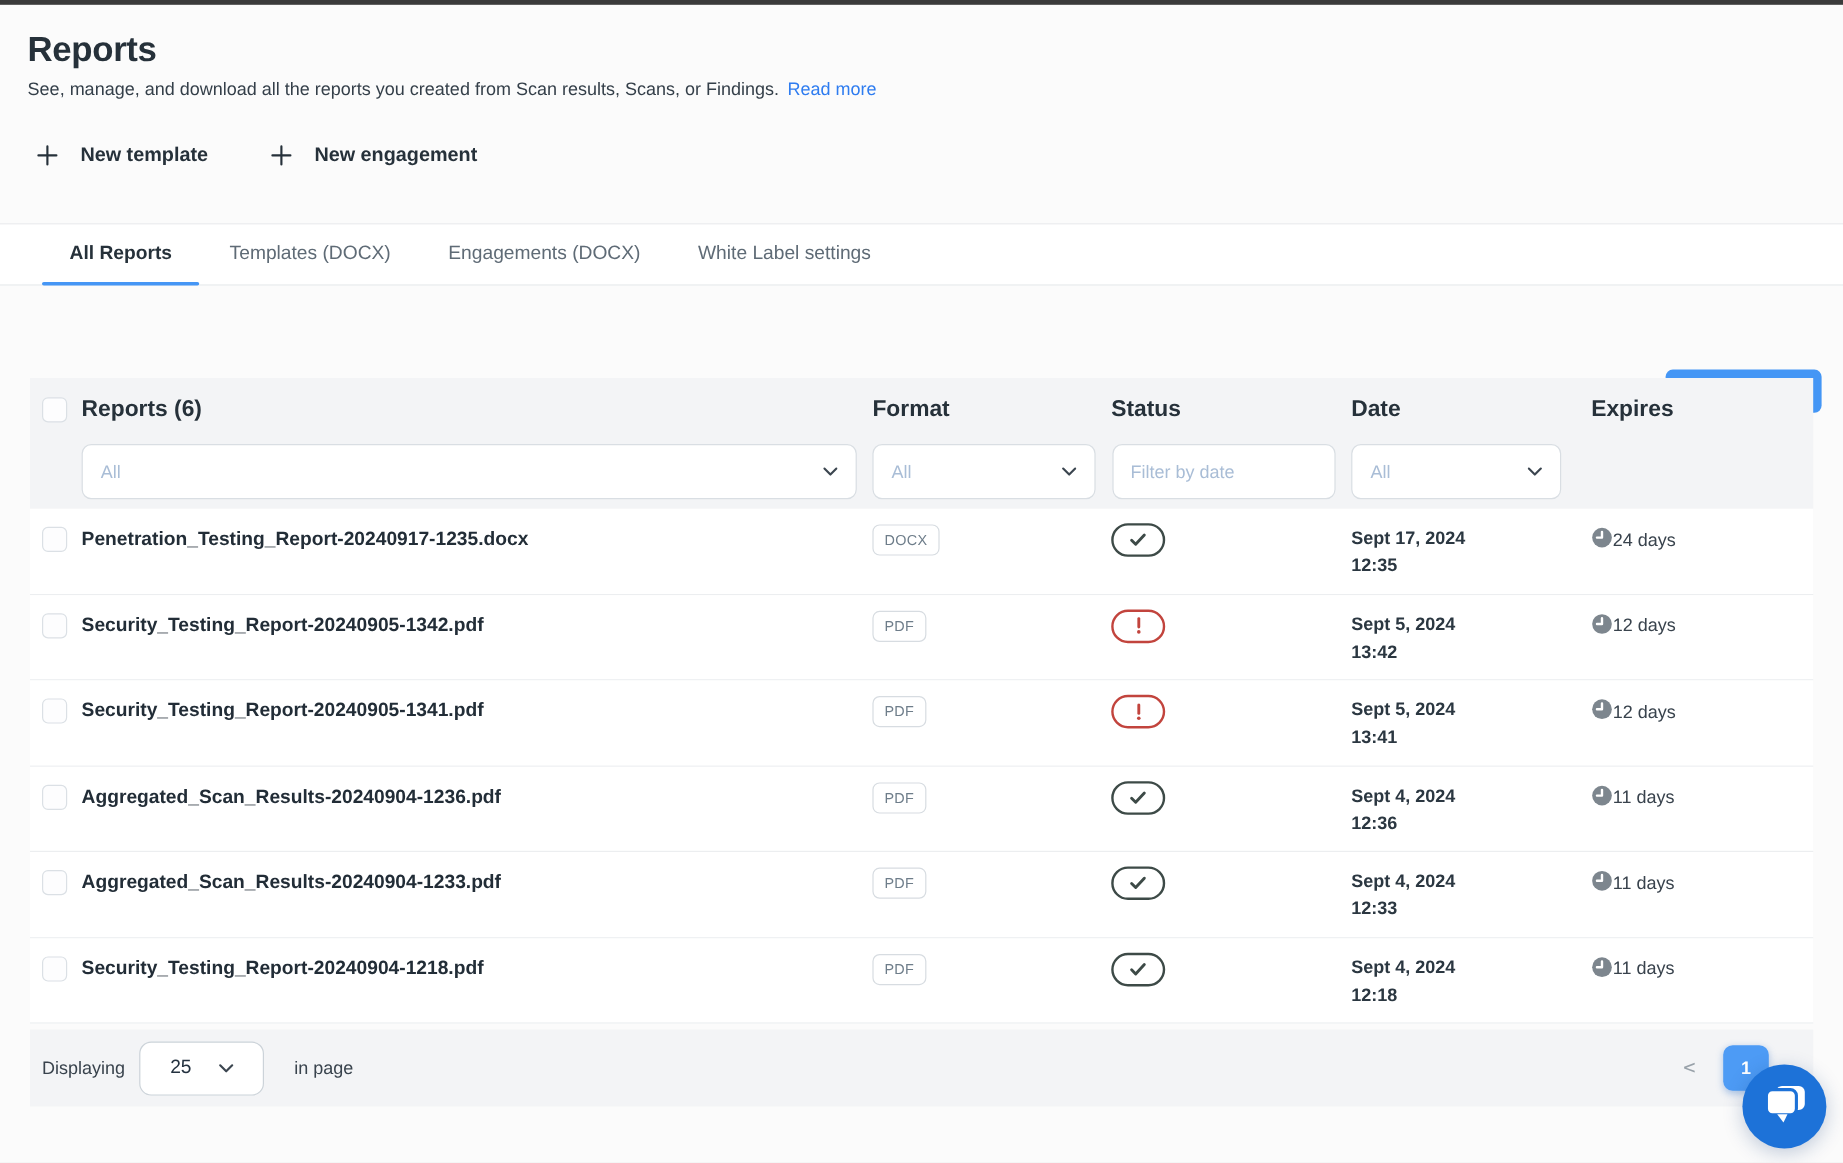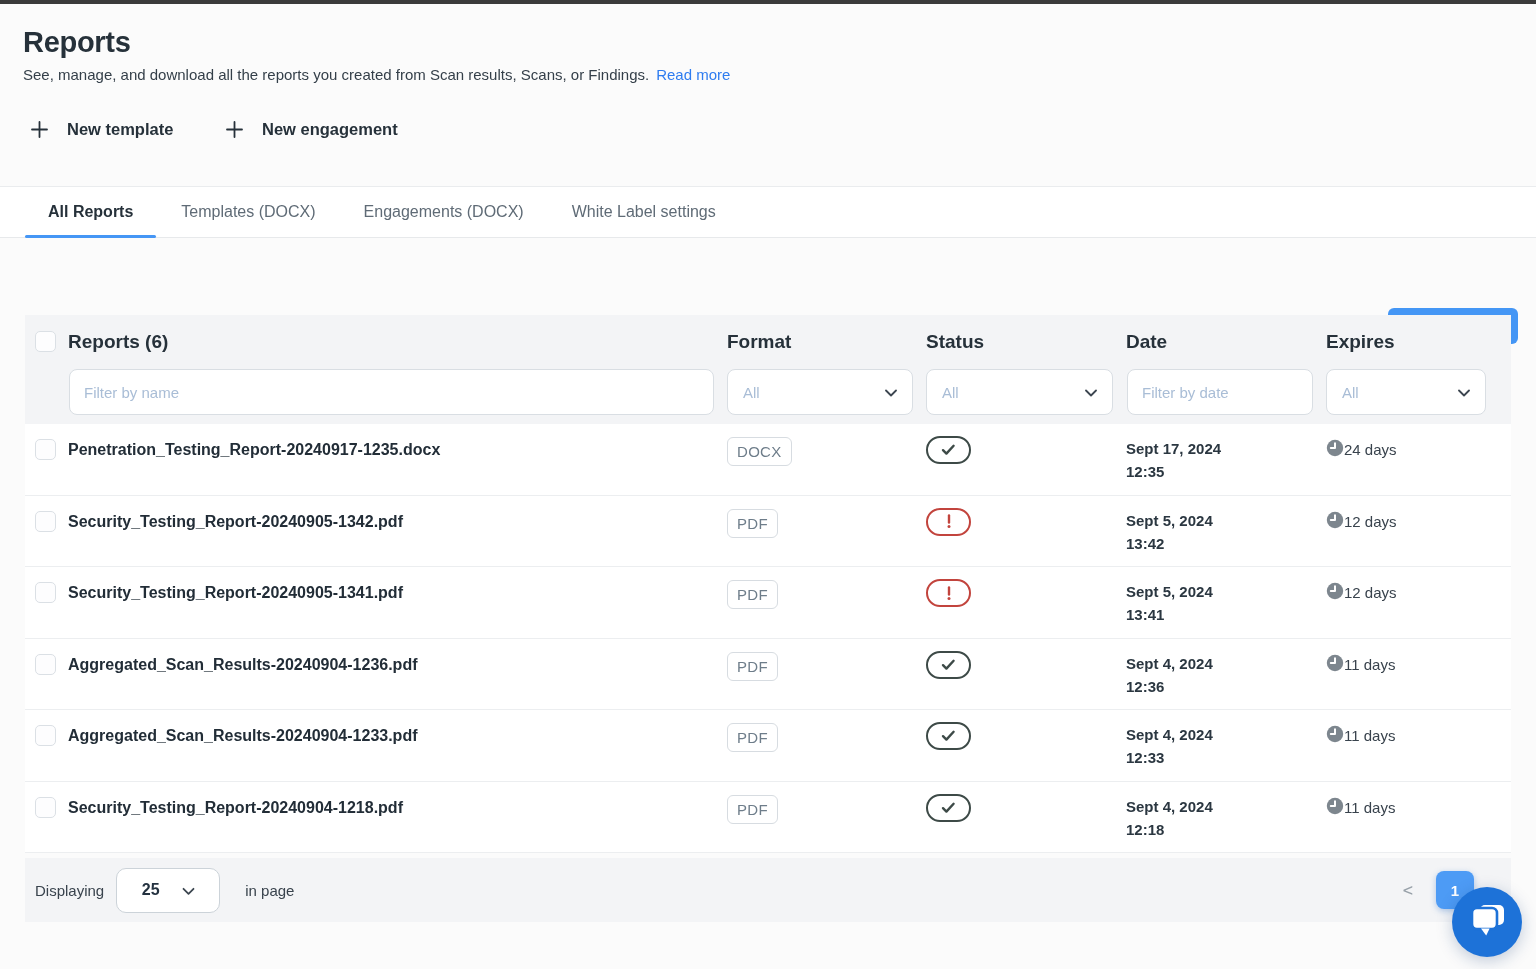--- a/index.html
+++ b/index.html
@@ -16,21 +16,21 @@
   .read-more{ color:#2e7cf0; margin-left:7px; cursor:pointer; text-decoration:none; }
 
   .action-btn{ position:absolute; top:120px; display:flex; align-items:center; gap:18px;
     font-size:16.5px; font-weight:600; color:#26313a; cursor:pointer; background:none; border:none;
     font-family:"Liberation Sans", sans-serif; }
   .action-btn.tpl{ left:30px; } .action-btn.eng{ left:225px; }
   .plus-icon{ display:inline-flex; }
 
   
   .tab-bar{ position:absolute; top:186px; left:0; width:100%; height:52px; background:#fff;
-    border-top:1px solid #eaecee; border-bottom:1px solid #e7e9eb; display:flex; padding-left:25px; column-gap:2px; }
+    border-top:1px solid #eaecee; border-bottom:1px solid #e7e9eb; display:flex; padding-left:35px; column-gap:2px; }
   .tab{ padding:0 23px; display:flex; align-items:center; font-size:16px; color:#5f6b76; cursor:pointer; position:relative; }
   .tab.active{ color:#26313a; font-weight:700; }
   .tab.active::after{ content:""; position:absolute; left:0; right:0; bottom:-1px; height:3px; background:#4596f5; border-radius:2px; }
 
   
   .filters-btn{ position:absolute; top:265px; right:18px; height:36px; padding:0 15px;
     background:#4496f5; border:none; border-radius:6px; color:#fff; font-size:15px; font-weight:700;
     display:flex; align-items:center; gap:14px; cursor:pointer; font-family:"Liberation Sans", sans-serif;margin-top:43px; }
 
   
@@ -47,36 +47,36 @@
   .text-input::placeholder{ color:#a9bdd6; opacity:1; }
   .select{ height:46px; border:1px solid #d9dee3; border-radius:8px; background:#fff; padding:0 15px;
     display:flex; align-items:center; justify-content:space-between; cursor:pointer; }
   .select .value{ color:#a9bdd6; font-size:15px; }
   .select.w-col{ width:calc(100% - 13px); }
   .select.w-exp{ width:calc(100% - 25px); }
 
   .row{ height:71.5px; border-bottom:1px solid #eceef0; background:#fff; }
   .row .checkbox{ margin-left:10px; margin-top:15px; }
   .row-name{ margin-top:17px; font-size:16px; font-weight:600; color:#222d37; cursor:pointer; }
-  .badge{ margin-top:13px; justify-self:start; padding:5px 9px; font-size:15px; color:#6e7d8a;
+  .badge{ margin-top:13px; justify-self:start; padding:5px 9px; font-size:12px; color:#6e7d8a;
     border:1px solid #d7dce1; border-radius:6px; background:#fff; letter-spacing:0.3px; }
   .status-pill{ margin-top:12px; width:45px; height:28px; border-radius:15px; display:flex;
     align-items:center; justify-content:center; }
   .status-pill.ok{ border:2px solid #3d4a47; }
   .status-pill.err{ border:2px solid #c2443d; }
   .cell-date{ margin-top:13px; font-size:15px; font-weight:700; color:#2b3741; line-height:23px; }
   .cell-expires{ margin-top:15px; display:flex; align-items:center; gap:0; align-self:start;
     font-size:15px; font-weight:500; color:#39434d; }
 
   
   .table-footer{ position:absolute; left:25px; top:858px; width:1486px; height:64px; background:#f3f4f6;
     display:flex; align-items:center; padding:0 0 0 10px; font-size:15px; color:#39434d; }
   .page-size-select{ margin-left:12px; width:104px; height:45px; background:#fff; border:1px solid #ccd3d9;
     border-radius:10px; display:flex; align-items:center; justify-content:center; gap:22px; cursor:pointer; }
-  .page-size-select .num{ font-size:16px; font-weight:700; color:#243240; }
+  .page-size-select .num{ font-size:16px; font-weight:400; color:#243240; }
   .in-page{ margin-left:25px; }
   .spacer{ flex:1; }
   .prev-arrow{ color:#98a1a9; font-size:17px; cursor:pointer; margin-right:23px; font-family:"DejaVu Sans Mono", monospace; }
   .page-btn{ width:38px; height:38px; border:none; border-radius:8px; background:#4d9bf5; color:#fff;
     font-size:15px; font-weight:700; cursor:pointer; margin-right:37px; box-shadow:0 2px 6px rgba(40,110,200,.35);
     font-family:"Liberation Sans", sans-serif; }
 
   
   .chat-fab{ position:absolute; right:14px; bottom:12px; width:70px; height:70px; border-radius:50%;
     background:#1d72d8; display:flex; align-items:center; justify-content:center; cursor:pointer;
@@ -143,21 +143,20 @@
       <div class="grid">
         <div><span class="checkbox"></span></div>
         <div class="th-label">Reports (6)</div>
         <div class="th-label">Format</div>
         <div class="th-label">Status</div>
         <div class="th-label">Date</div>
         <div class="th-label">Expires</div>
       </div>
       <div class="grid thead-filters">
         <div></div>
-        <div><input class="text-input" type="text" placeholder="Filter by name" style=""></div>
         <div>
           <div class="select w-col">
             <span class="value">All</span>
             <span><svg width="12" height="8" viewBox="0 0 12 8">
                   <path d="M1 1.5l5 5 5-5" fill="none" stroke="#3c4650" stroke-width="1.8" stroke-linecap="round" stroke-linejoin="round"></path>
                 </svg></span>
           </div>
         </div>
         <div>
           <div class="select w-col">

